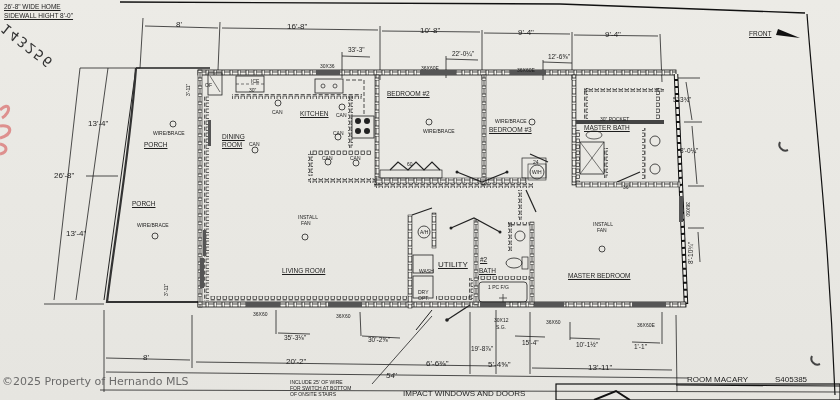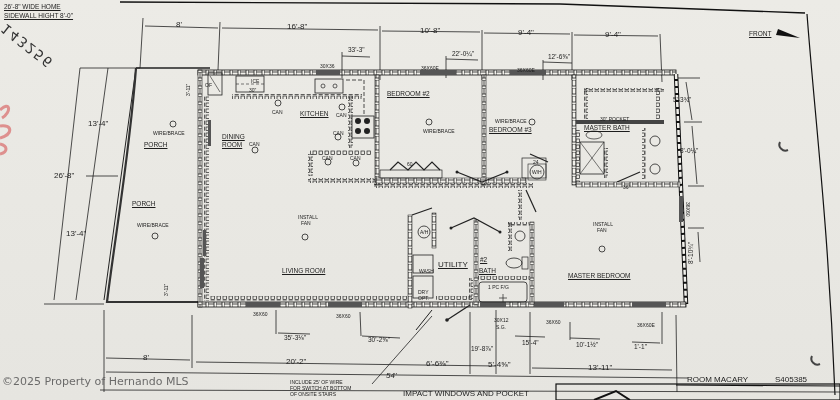--- a/index.html
+++ b/index.html
@@ -326,17 +326,17 @@
 <div class="t md" style="left:143px;top:354px;">8'</div>
 <div class="t md" style="left:286px;top:358px;">20'-2"</div>
 <div class="t md" style="left:426px;top:360px;">6'-6⅜"</div>
 <div class="t md" style="left:488px;top:361px;">5'-4⅝"</div>
 <div class="t md" style="left:588px;top:364px;">13'-11"</div>
 <div class="t md" style="left:386px;top:372px;font-style:italic;">54'</div>
 
 <div class="t tiny" style="left:290px;top:380px;">INCLUDE 25' OF WIRE</div>
 <div class="t tiny" style="left:290px;top:386px;">FOR SWITCH AT BOTTOM</div>
 <div class="t tiny" style="left:290px;top:392px;">OF ONSITE STAIRS</div>
-<div class="t md" style="left:403px;top:390px;">IMPACT WINDOWS AND POCKET</div>
+<div class="t md" style="left:403px;top:390px;">IMPACT WINDOWS AND DOORS</div>
 <div class="t md" style="left:687px;top:376px;">ROOM MACARY</div>
 <div class="t md" style="left:775px;top:376px;">S405385</div>
 
 <div class="watermark">©2025 Property of Hernando MLS</div>
 
 </body></html>

